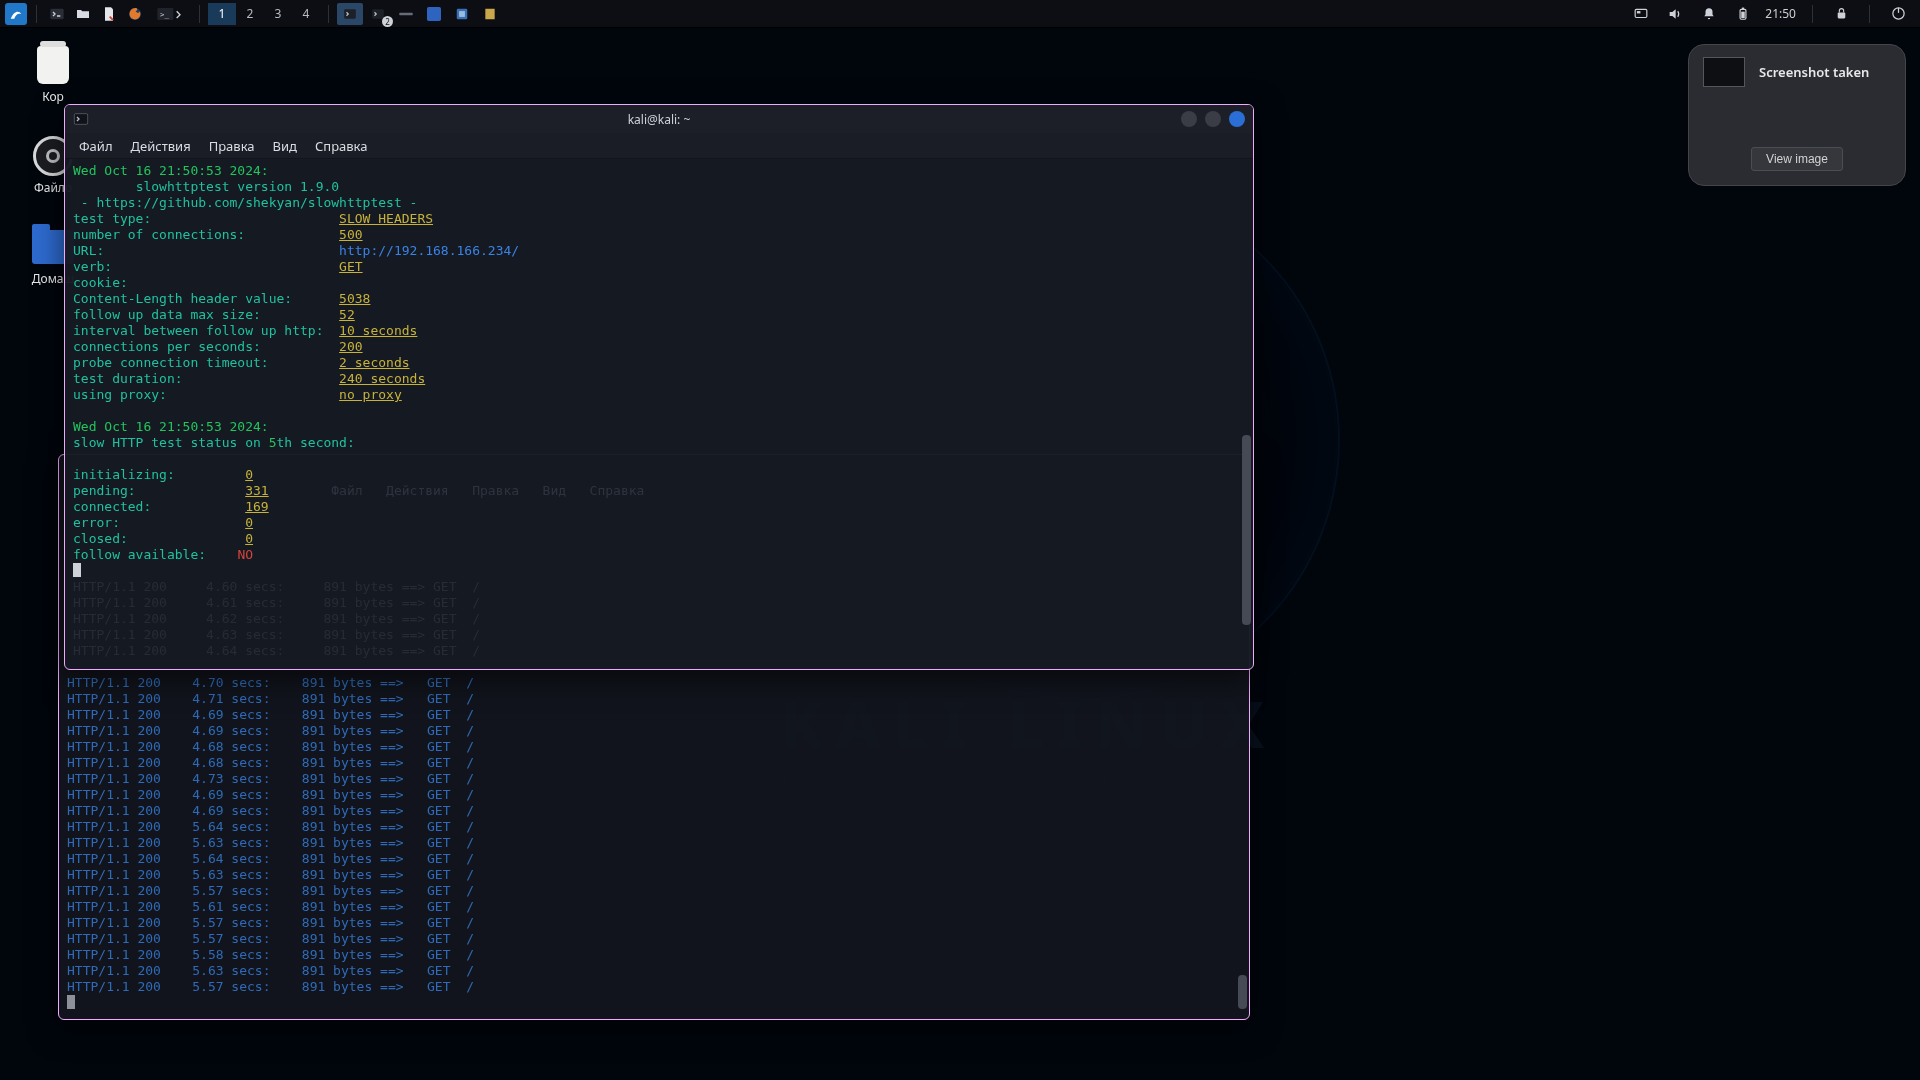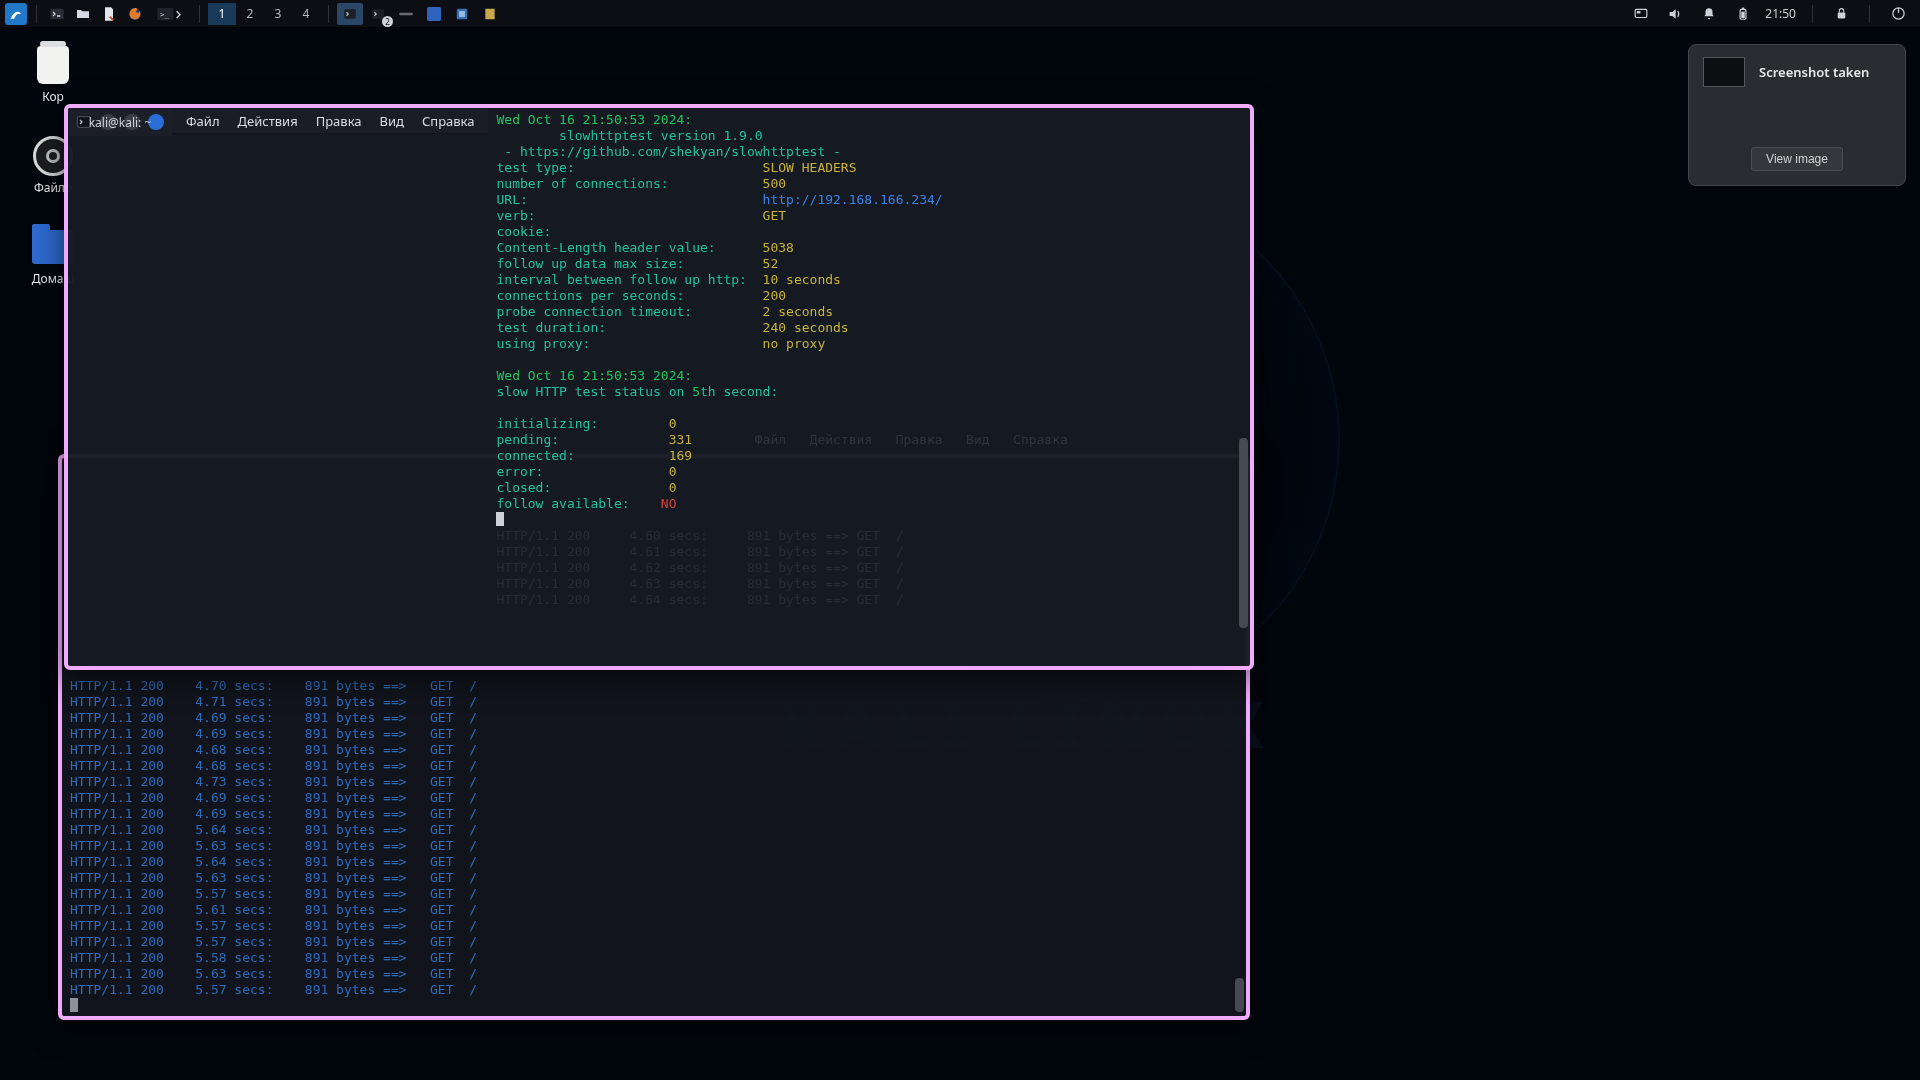--- a/index.html
+++ b/index.html
@@ -109,44 +109,44 @@
   font-size: 16px; letter-spacing: 1px;
   pointer-events: none; user-select: none;
 }
 
 
 .toast {
   position: absolute; top: 44px; right: 14px;
   width: 218px;
   background: #2a2c31;
   border: 1px solid #43454b;
-  border-radius: 8px;
+  border-radius: 16px;
   padding: 12px 14px 14px 14px;
   color: #e8e8e8; font-size: 13px;
   display: flex; flex-direction: column; align-items: center; gap: 12px;
 }
 .toast .row { display: flex; align-items: center; gap: 14px; width: 100%; }
 .toast .thumb {
   width: 42px; height: 30px; background: #0e0f12;
   border: 1px solid #54565c;
 }
 .toast button {
   background: #35373d; color: #d2d2d2;
   border: 1px solid #4b4d54; border-radius: 3px;
   padding: 4px 14px; font-size: 12px; margin-top: 48px;
 }
 
 
 .term-window {
   position: absolute;
   background: rgba(22,26,34,0.97);
-  border: 4px solid #f0abfc;
+  border: 1px solid #f0abfc;
   border-radius: 6px;
   box-shadow: 0 8px 30px rgba(0,0,0,0.6);
-  display: flex; flex-direction: row;
+  display: flex; flex-direction: column;
   overflow: hidden;
 }
 .term-window.back {
   top: 454px; left: 58px; width: 1192px; height: 566px;
   background: rgba(18,22,30,0.93);
   z-index: 1;
 }
 .term-window.front {
   top: 104px; left: 64px; width: 1190px; height: 566px;
   z-index: 2;
@@ -180,21 +180,21 @@
   color: #c9cbd1;
   white-space: pre;
   overflow: hidden;
   position: relative;
 }
 .term-window .scrollbar {
   position: absolute; right: 2px; width: 9px;
   background: #454a55; border-radius: 4px;
 }  
 .c-teal   { color: #1fc2a0; }
-.c-yellow { color: #c7b23a; }  
+.c-yellow { color: #c7b23a; text-decoration: underline; }  
 .c-blue   { color: #3b82e6; }
 .c-gray   { color: #22c55e; }
 .c-red    { color: #d4453a; }
 .c-dimblue{ color: #2f6bb8; }
 .c-faint  { color: rgba(120,130,150,0.25); }
 .c-faint2 { color: rgba(120,130,150,0.18); }
 
 .cursor-block {
   display: inline-block; width: 8px; height: 14px;
   background: #cfd1d8; vertical-align: -2px;

